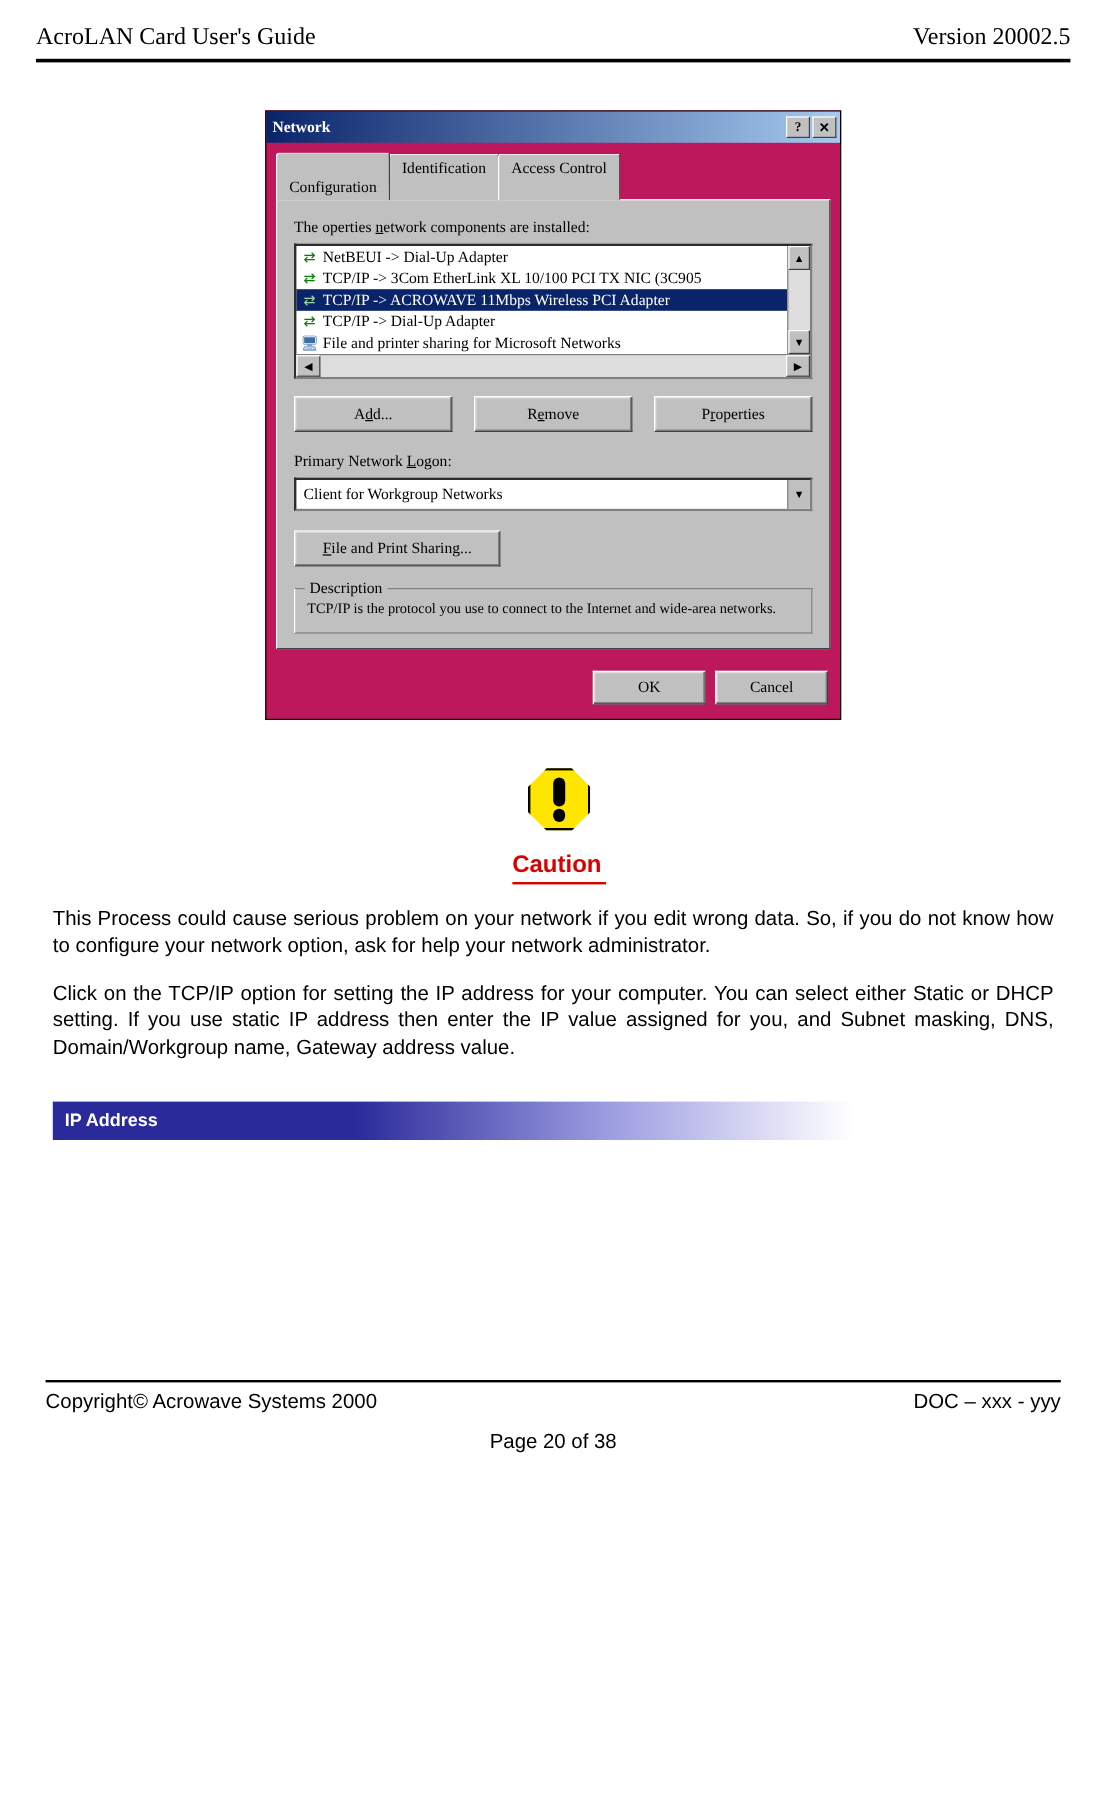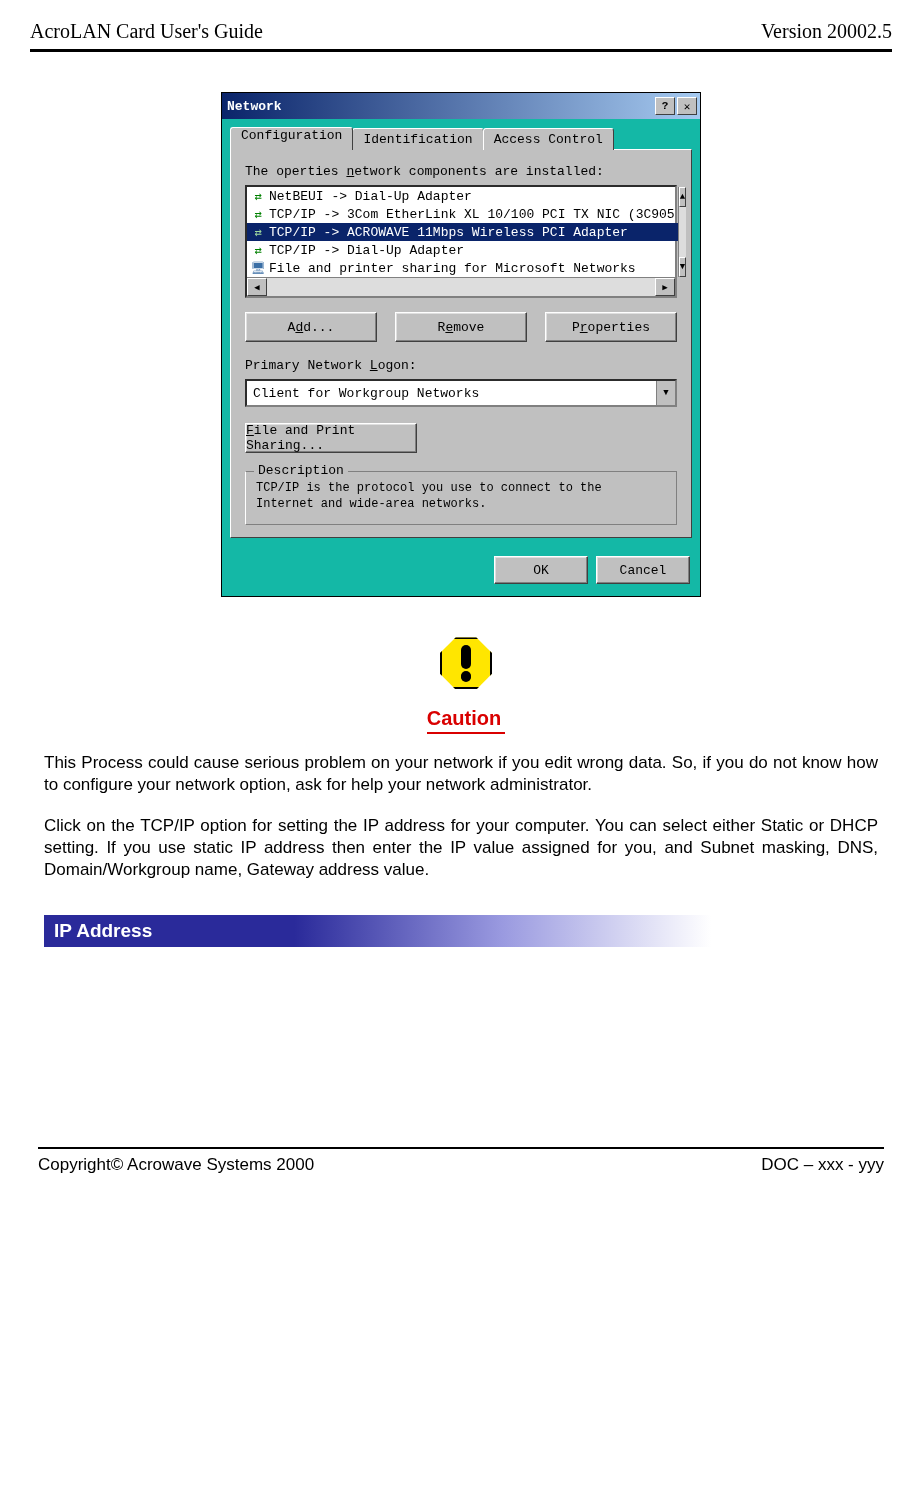--- a/index.html
+++ b/index.html
@@ -27,22 +27,22 @@
     margin-bottom: 40px;
   }
   .screenshot-wrap {
     display: flex;
     justify-content: center;
     margin-bottom: 40px;
   }
   .dialog {
     width: 478px;
     border: 1px solid #000;
-    background: #14b8a6;
-    font-family: Liberation Mono, monospace;
+    background: #be185d;
+    font-family: Liberation Serif, serif;
     font-size: 13px;
   }
   .titlebar {
     background: linear-gradient(to right, #0a246a, #a6caf0);
     color: #fff;
     display: flex;
     align-items: center;
     padding: 2px 3px;
     height: 22px;
   }
@@ -84,21 +84,21 @@
     background: #c0c0c0;
     font-size: 13px;
     border-left-color:#fff;
     border-top-color:#fff;
     border-right-color:#404040;
     margin-right: -1px;
   }
   .tab.active {
     position: relative;
     z-index: 2;
-    padding-top:0;
+    padding-top:20px;
     margin-top:-1px;
   }
   .tab-panel {
     border: 1px solid #fff;
     border-right-color:#404040;
     border-bottom-color:#404040;
     padding: 14px 14px 12px 14px;
     background: #c0c0c0;
   }
   .label-text {
@@ -229,21 +229,21 @@
     border-bottom:2px solid #d90000;padding:0 4px 2px 0;
   }
 
   .body-para{
     font-size:17px;text-align:justify;line-height:1.3;margin:18px 14px 0 14px;
   }
 
   .section-bar{
     margin:34px 14px 16px 14px;height:32px;
     background:linear-gradient(to right,#2a2a9a 0%,#2a2a9a 30%,#9a9ae0 55%,#fff 80%);
-    color:#fff;font-weight:bold;font-size:19px;
+    color:#fff;font-weight:bold;font-size:15px;
     display:flex;align-items:center;padding-left:10px;
   }
 
   .doc-footer-rule{
     border-top:2px solid #000;margin:200px 8px 0 8px;
   }
   .doc-footer{
     display:flex;justify-content:space-between;font-size:17px;padding:6px 8px 0 8px;
   }
   .page-num{text-align:center;font-size:17px;margin-top:14px;}
@@ -369,14 +369,15 @@
   <div class="body-para">This Process could cause serious problem on your network if you edit wrong data. So, if you do not know how to configure your network option, ask for help your network administrator.</div>
   <div class="body-para">Click on the TCP/IP option for setting the IP address for your computer. You can select either Static or DHCP setting. If you use static IP address then enter the IP value assigned for you, and Subnet masking, DNS, Domain/Workgroup name, Gateway address value.</div>
 
   <div class="section-bar">IP Address</div>
 
   <div class="doc-footer-rule"></div>
   <div class="doc-footer">
     <span>Copyright© Acrowave Systems 2000</span>
     <span>DOC – xxx - yyy</span>
   </div>
+  <div class="page-num">Page 20 of 38</div>
 
 </div>
 
 </body></html>

